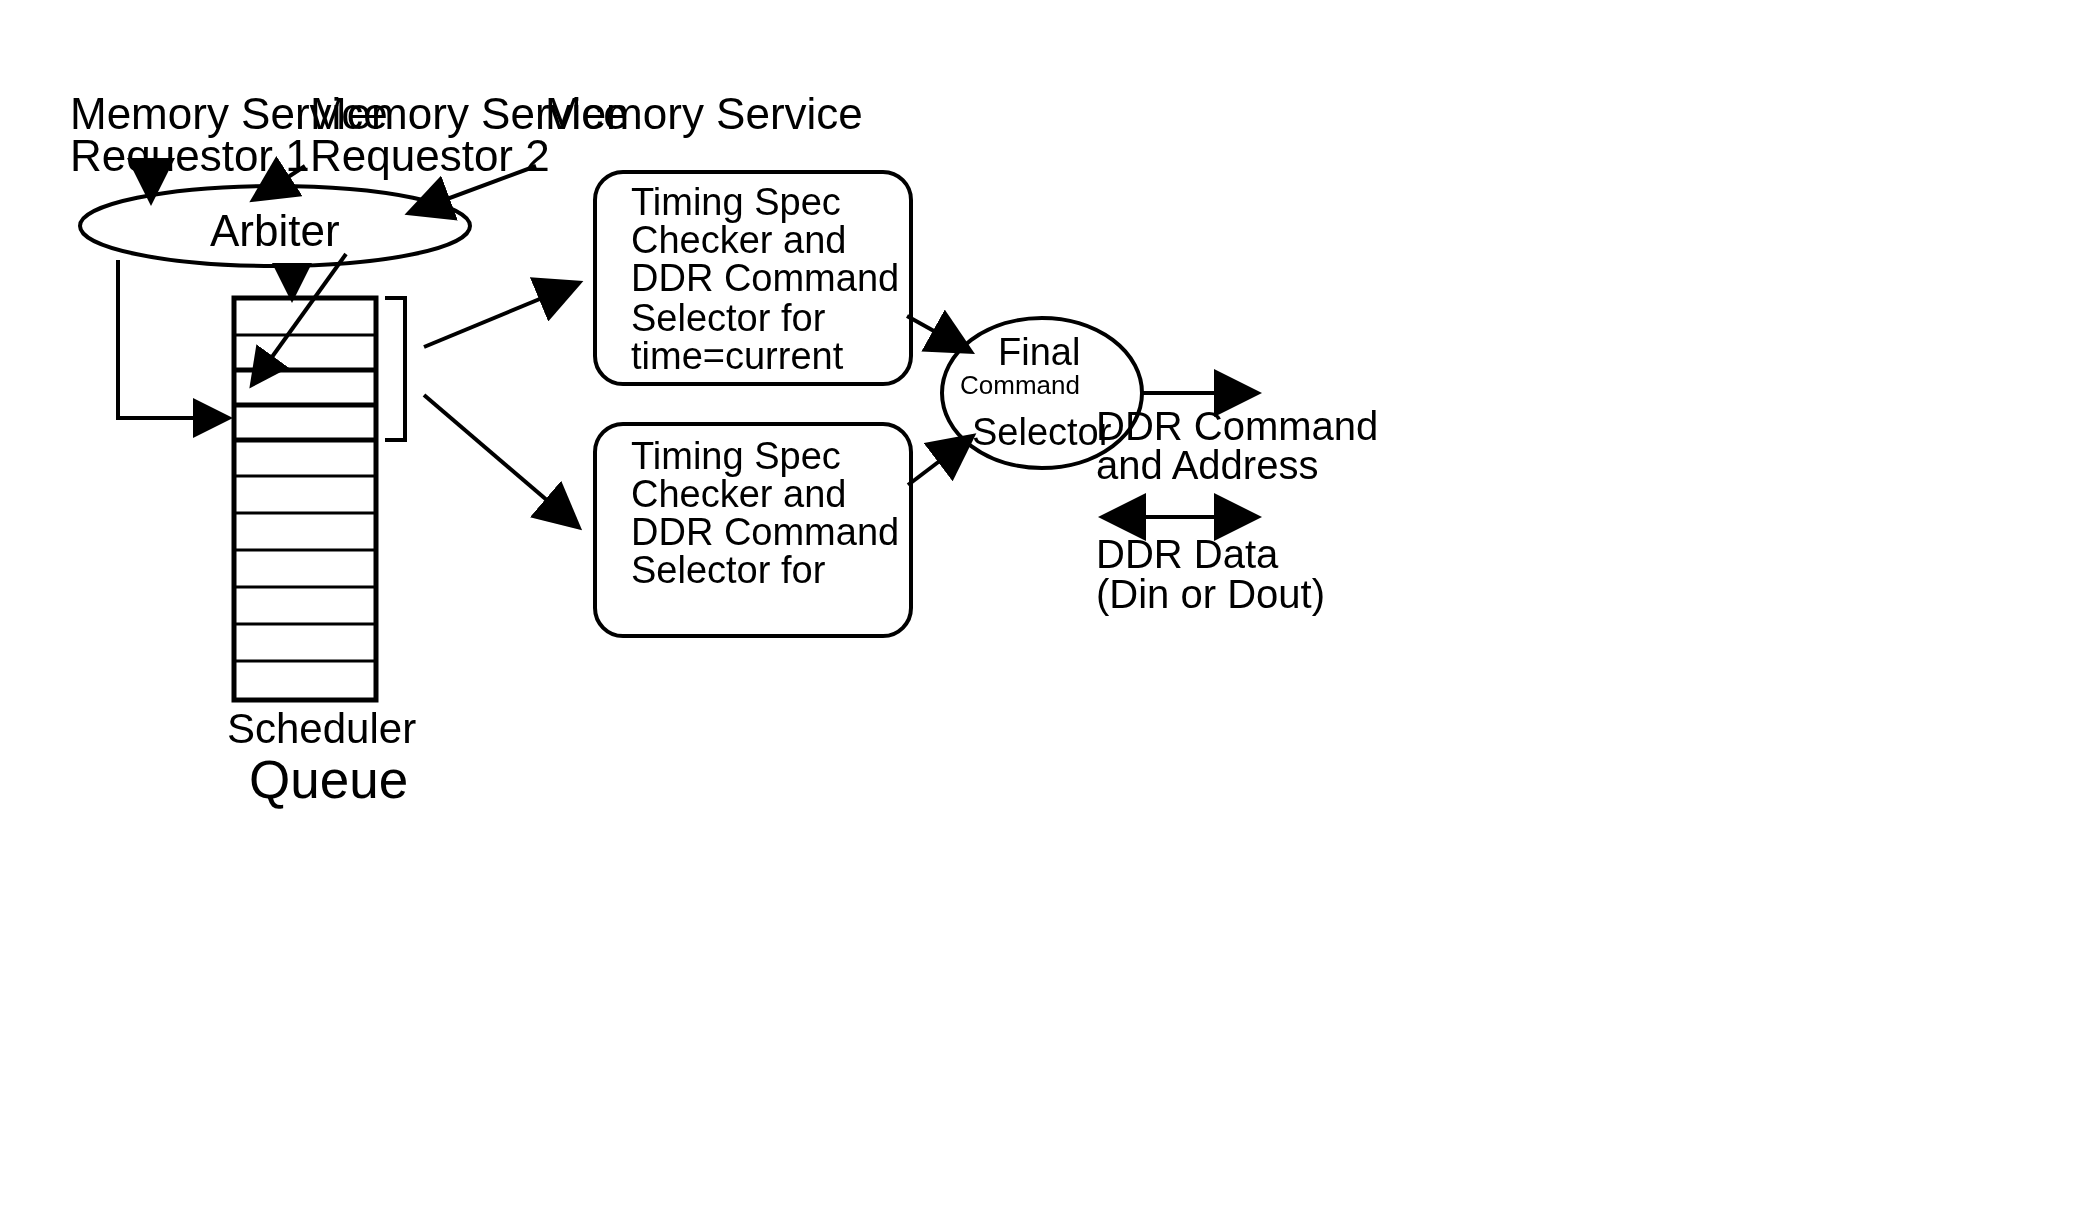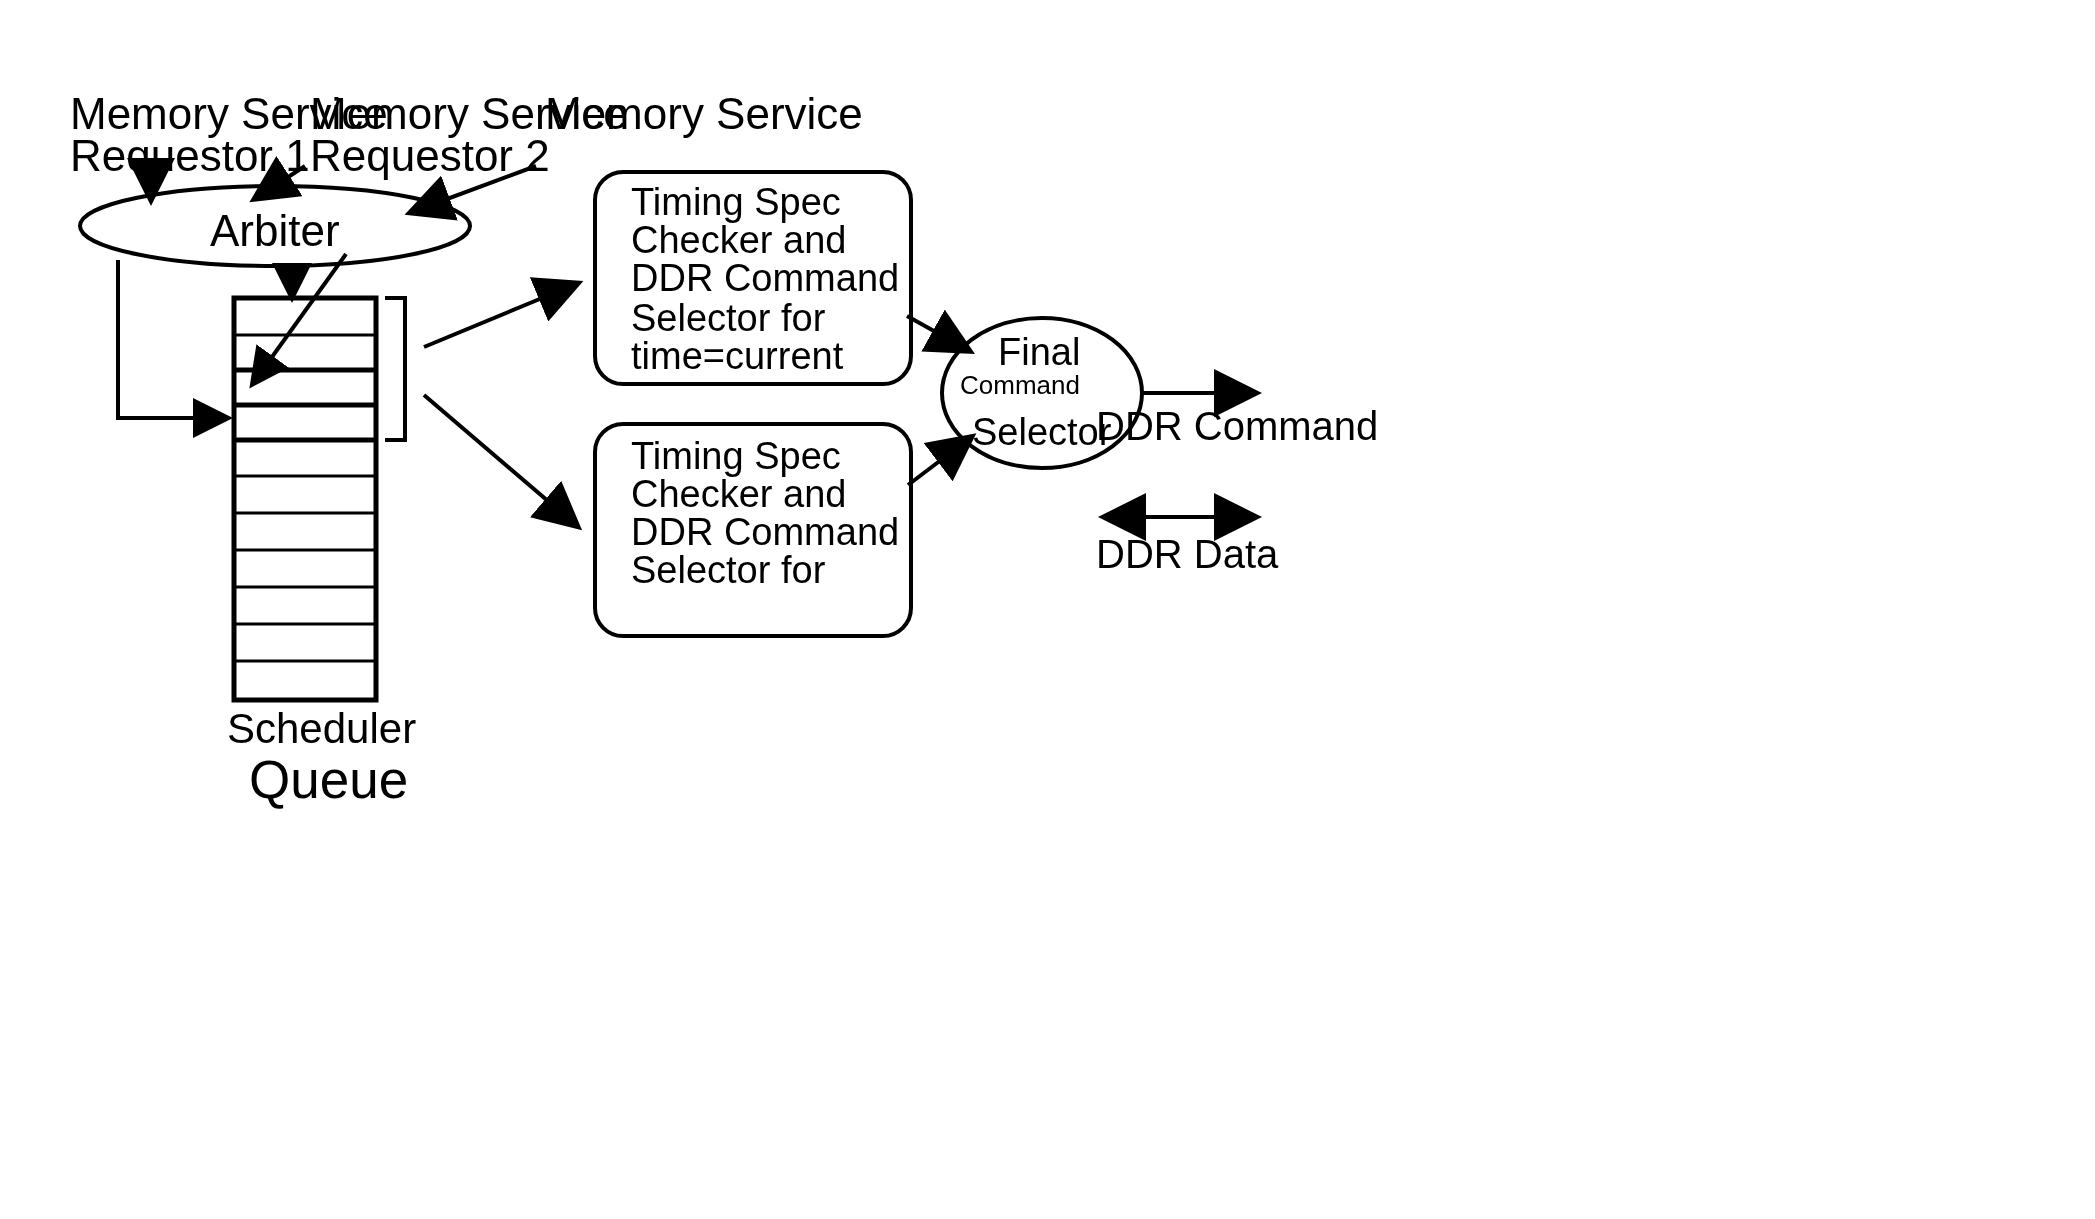--- a/index.html
+++ b/index.html
@@ -109,15 +109,17 @@
   <div class="label" style="left:631px; top:434px; text-align:center; font-size:38px;">Timing Spec</div>
   <div class="label" style="left:631px; top:472px; text-align:center; font-size:38px;">Checker and</div>
   <div class="label" style="left:631px; top:510px; text-align:center; font-size:38px;">DDR Command</div>
   <div class="label" style="left:631px; top:548px; text-align:center; font-size:38px;">Selector for</div>
 
   <div class="label" style="left:998px; top:330px; font-size:38px;">Final</div>
   <div class="label" style="left:960px; top:370px; font-size:26px;">Command</div>
   <div class="label" style="left:972px; top:410px; font-size:38px;">Selector</div>
 
   <div class="label" style="left:1096px; top:402px; font-size:40px;">DDR Command</div>
+  <div class="label" style="left:1096px; top:441px; font-size:40px;">and Address</div>
 
   <div class="label" style="left:1096px; top:530px; font-size:40px;">DDR Data</div>
+  <div class="label" style="left:1096px; top:570px; font-size:40px;">(Din or Dout)</div>
 </div>
 
 </body></html>

